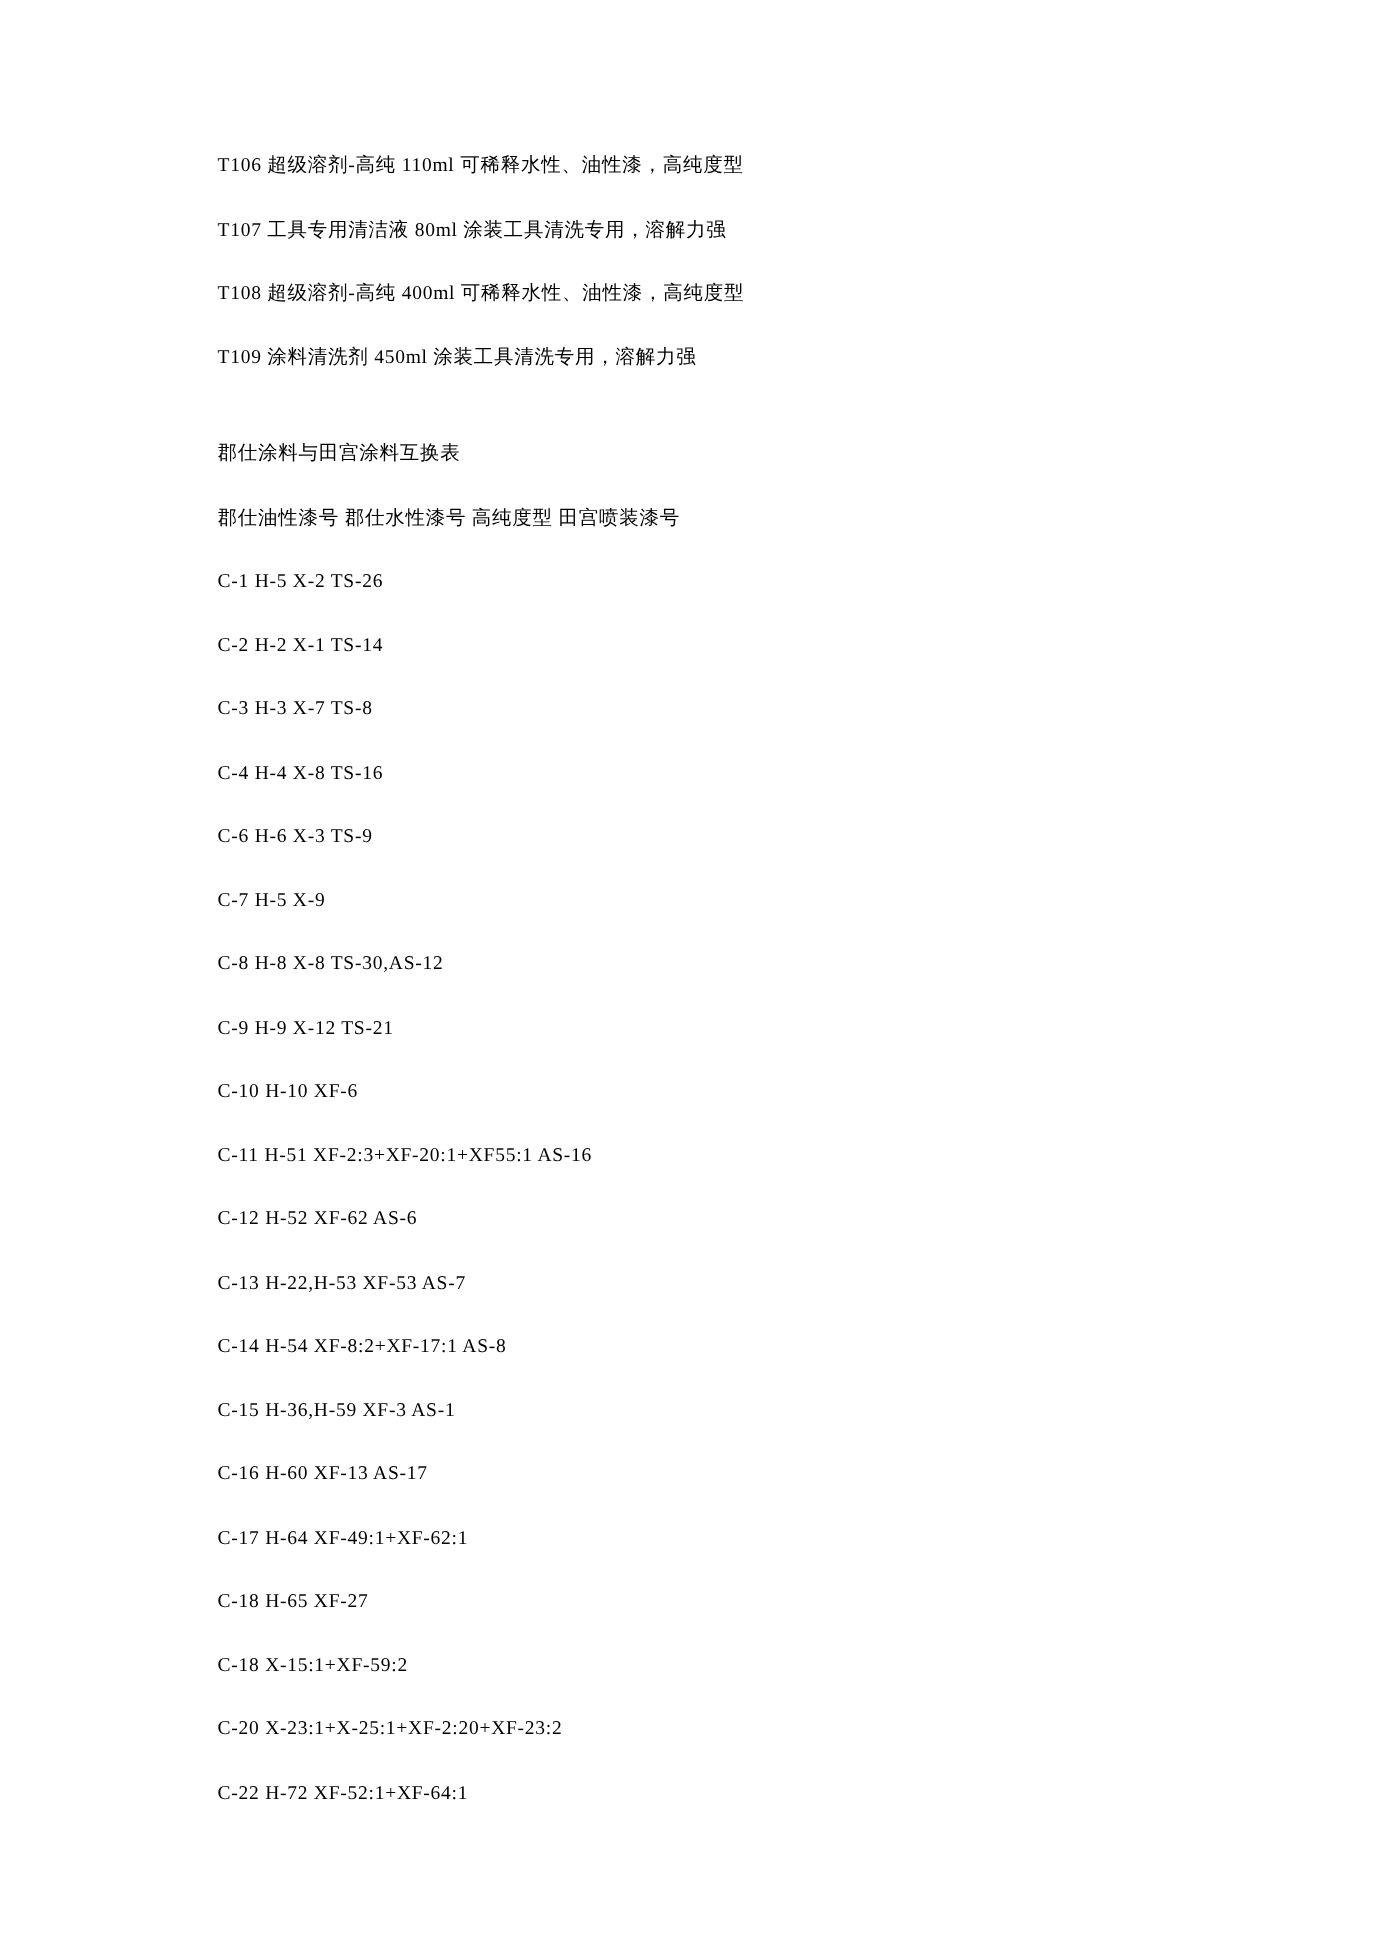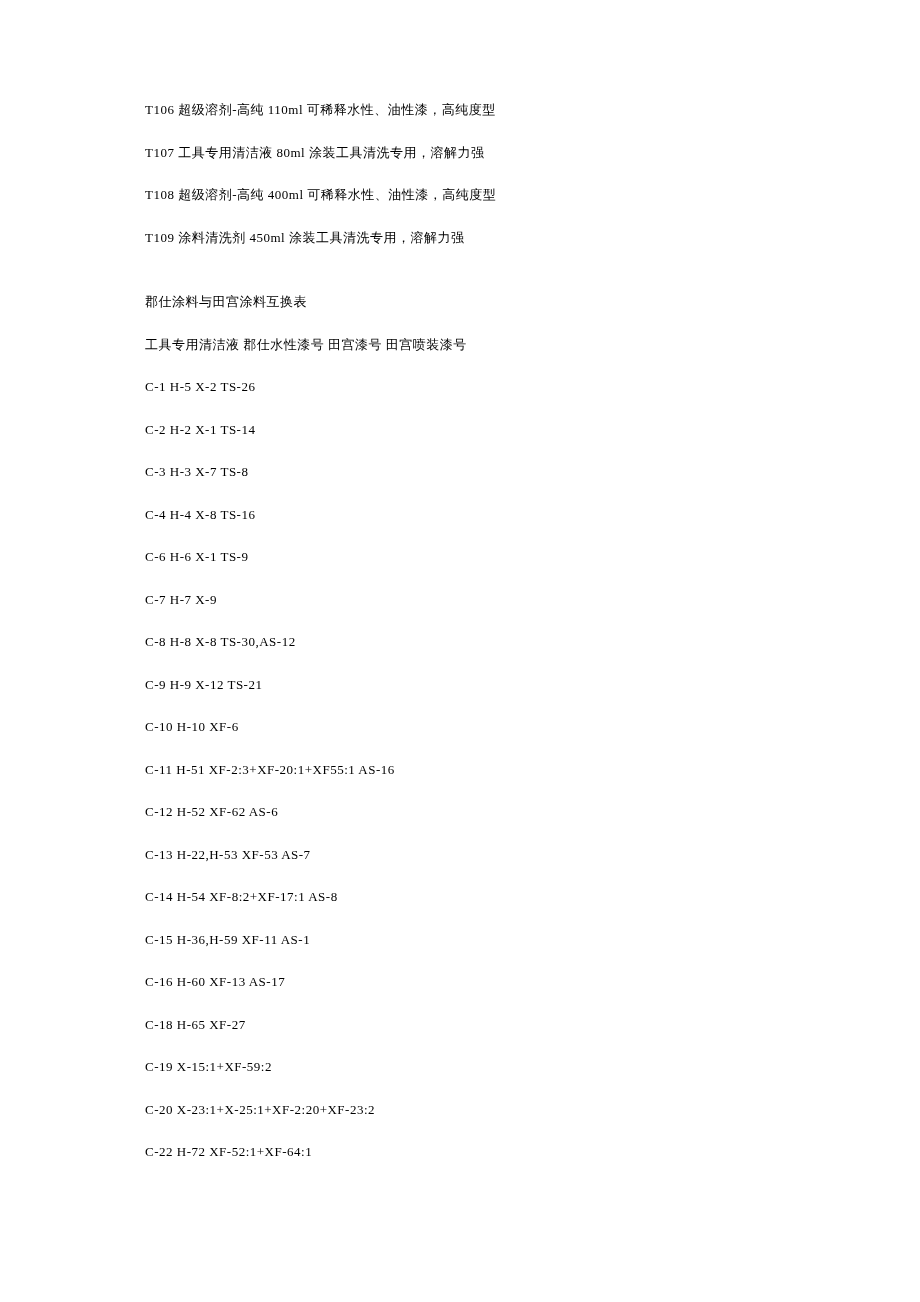--- a/index.html
+++ b/index.html
@@ -30,35 +30,36 @@
 <div class="page">
 
   <div class="line">T106 超级溶剂-高纯 110ml 可稀释水性、油性漆，高纯度型</div>
   <div class="line">T107 工具专用清洁液 80ml 涂装工具清洗专用，溶解力强</div>
   <div class="line">T108 超级溶剂-高纯 400ml 可稀释水性、油性漆，高纯度型</div>
   <div class="line">T109 涂料清洗剂 450ml 涂装工具清洗专用，溶解力强</div>
 
   <div class="section-gap"></div>
 
   <div class="line">郡仕涂料与田宫涂料互换表</div>
-  <div class="line">工具专用清洁液 郡仕水性漆号 田宫漆号 田宫喷装漆号</div>
+  <div class="line">郡仕油性漆号 郡仕水性漆号 高纯度型 田宫喷装漆号</div>
 
   <div class="line">C-1 H-5 X-2 TS-26</div>
   <div class="line">C-2 H-2 X-1 TS-14</div>
   <div class="line">C-3 H-3 X-7 TS-8</div>
   <div class="line">C-4 H-4 X-8 TS-16</div>
-  <div class="line">C-6 H-6 X-1 TS-9</div>
-  <div class="line">C-7 H-7 X-9</div>
+  <div class="line">C-6 H-6 X-3 TS-9</div>
+  <div class="line">C-7 H-5 X-9</div>
   <div class="line">C-8 H-8 X-8 TS-30,AS-12</div>
   <div class="line">C-9 H-9 X-12 TS-21</div>
   <div class="line">C-10 H-10 XF-6</div>
   <div class="line">C-11 H-51 XF-2:3+XF-20:1+XF55:1 AS-16</div>
   <div class="line">C-12 H-52 XF-62 AS-6</div>
   <div class="line">C-13 H-22,H-53 XF-53 AS-7</div>
   <div class="line">C-14 H-54 XF-8:2+XF-17:1 AS-8</div>
-  <div class="line">C-15 H-36,H-59 XF-11 AS-1</div>
+  <div class="line">C-15 H-36,H-59 XF-3 AS-1</div>
   <div class="line">C-16 H-60 XF-13 AS-17</div>
+  <div class="line">C-17 H-64 XF-49:1+XF-62:1</div>
   <div class="line">C-18 H-65 XF-27</div>
-  <div class="line">C-19 X-15:1+XF-59:2</div>
+  <div class="line">C-18 X-15:1+XF-59:2</div>
   <div class="line">C-20 X-23:1+X-25:1+XF-2:20+XF-23:2</div>
   <div class="line">C-22 H-72 XF-52:1+XF-64:1</div>
 
 </div>
 
 </body></html>

